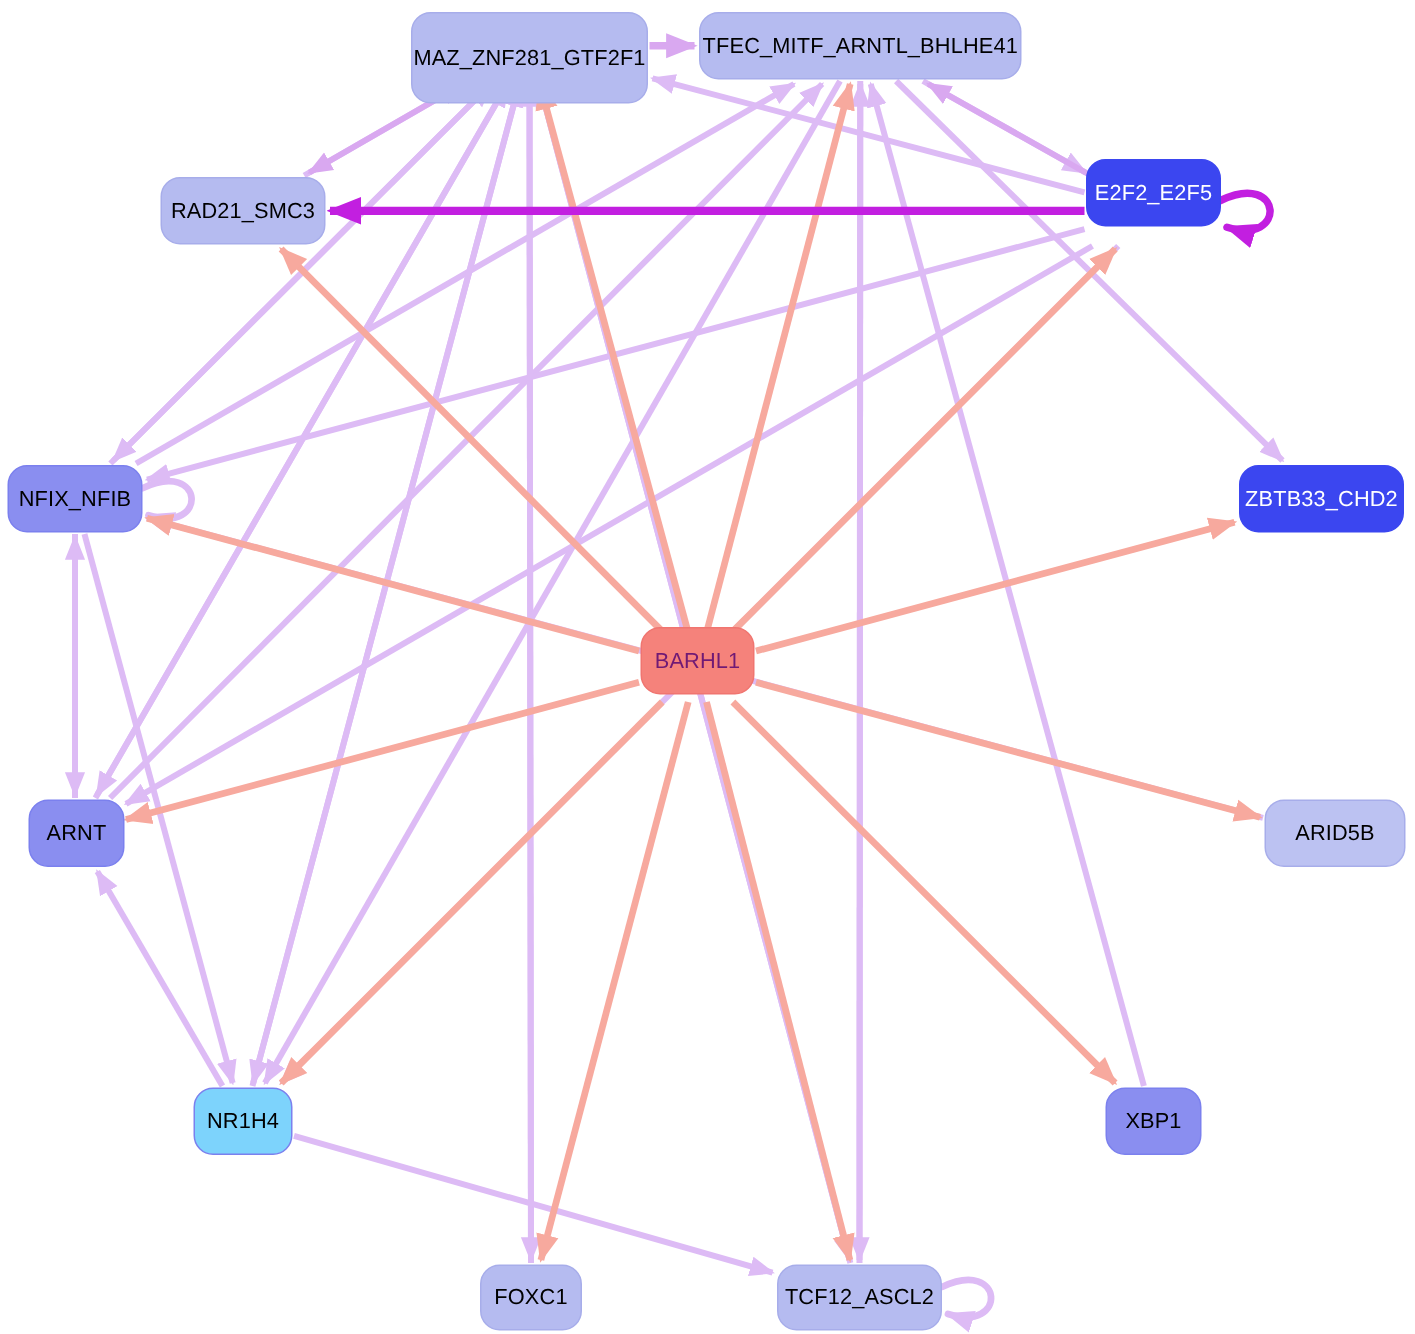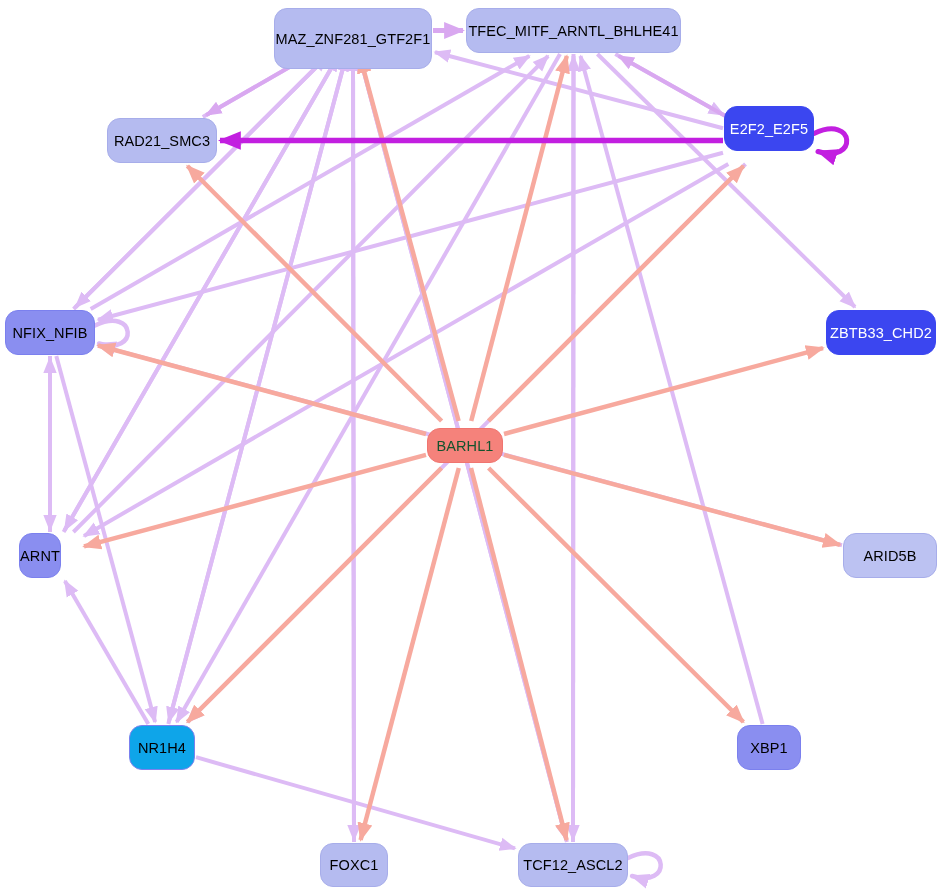--- a/index.html
+++ b/index.html
@@ -127,30 +127,30 @@
       </div>
       <div class="node" style="left: 724px; top: 106px; width: 90px; height: 45px; background: rgb(59, 70, 240); border: 1px solid rgb(59, 70, 240); color: rgb(255, 255, 255);">
         <span class="node-label">E2F2_E2F5</span>
       </div>
       <div class="node" style="left: 5px; top: 310px; width: 90px; height: 45px; background: rgb(138, 142, 240); border: 1px solid rgb(123, 128, 238); color: rgb(0, 0, 0);">
         <span class="node-label">NFIX_NFIB</span>
       </div>
       <div class="node" style="left: 826px; top: 310px; width: 110px; height: 45px; background: rgb(59, 70, 240); border: 1px solid rgb(59, 70, 240); color: rgb(255, 255, 255);">
         <span class="node-label">ZBTB33_CHD2</span>
       </div>
-      <div class="node" style="left: 427px; top: 428px; width: 76px; height: 35px; background: rgb(245, 130, 123); border: 1px solid rgb(240, 117, 112); color: #14532d;">
+      <div class="node" style="left: 427px; top: 418px; width: 76px; height: 45px; background: rgb(245, 130, 123); border: 1px solid rgb(240, 117, 112); color: #701a75;">
         <span class="node-label">BARHL1</span>
       </div>
-      <div class="node" style="left: 19px; top: 533px; width: 42px; height: 45px; background: rgb(138, 142, 240); border: 1px solid rgb(123, 128, 238); color: rgb(0, 0, 0);">
+      <div class="node" style="left: 19px; top: 533px; width: 64px; height: 45px; background: rgb(138, 142, 240); border: 1px solid rgb(123, 128, 238); color: rgb(0, 0, 0);">
         <span class="node-label">ARNT</span>
       </div>
       <div class="node" style="left: 843px; top: 533px; width: 94px; height: 45px; background: rgb(188, 194, 242); border: 1px solid rgb(167, 173, 234); color: rgb(0, 0, 0);">
         <span class="node-label">ARID5B</span>
       </div>
-      <div class="node" style="left: 129px; top: 725px; width: 66px; height: 45px; background: #0ea5e9; border: 1px solid rgb(123, 128, 238); color: rgb(0, 0, 0);">
+      <div class="node" style="left: 129px; top: 725px; width: 66px; height: 45px; background: #7dd3fc; border: 1px solid rgb(123, 128, 238); color: rgb(0, 0, 0);">
         <span class="node-label">NR1H4</span>
       </div>
       <div class="node" style="left: 737px; top: 725px; width: 64px; height: 45px; background: rgb(138, 142, 240); border: 1px solid rgb(123, 128, 238); color: rgb(0, 0, 0);">
         <span class="node-label">XBP1</span>
       </div>
       <div class="node" style="left: 320px; top: 843px; width: 68px; height: 44px; background: rgb(181, 187, 240); border: 1px solid rgb(167, 173, 234); color: rgb(0, 0, 0);">
         <span class="node-label">FOXC1</span>
       </div>
       <div class="node" style="left: 518px; top: 843px; width: 110px; height: 44px; background: rgb(181, 187, 240); border: 1px solid rgb(167, 173, 234); color: rgb(0, 0, 0);">
         <span class="node-label">TCF12_ASCL2</span>

